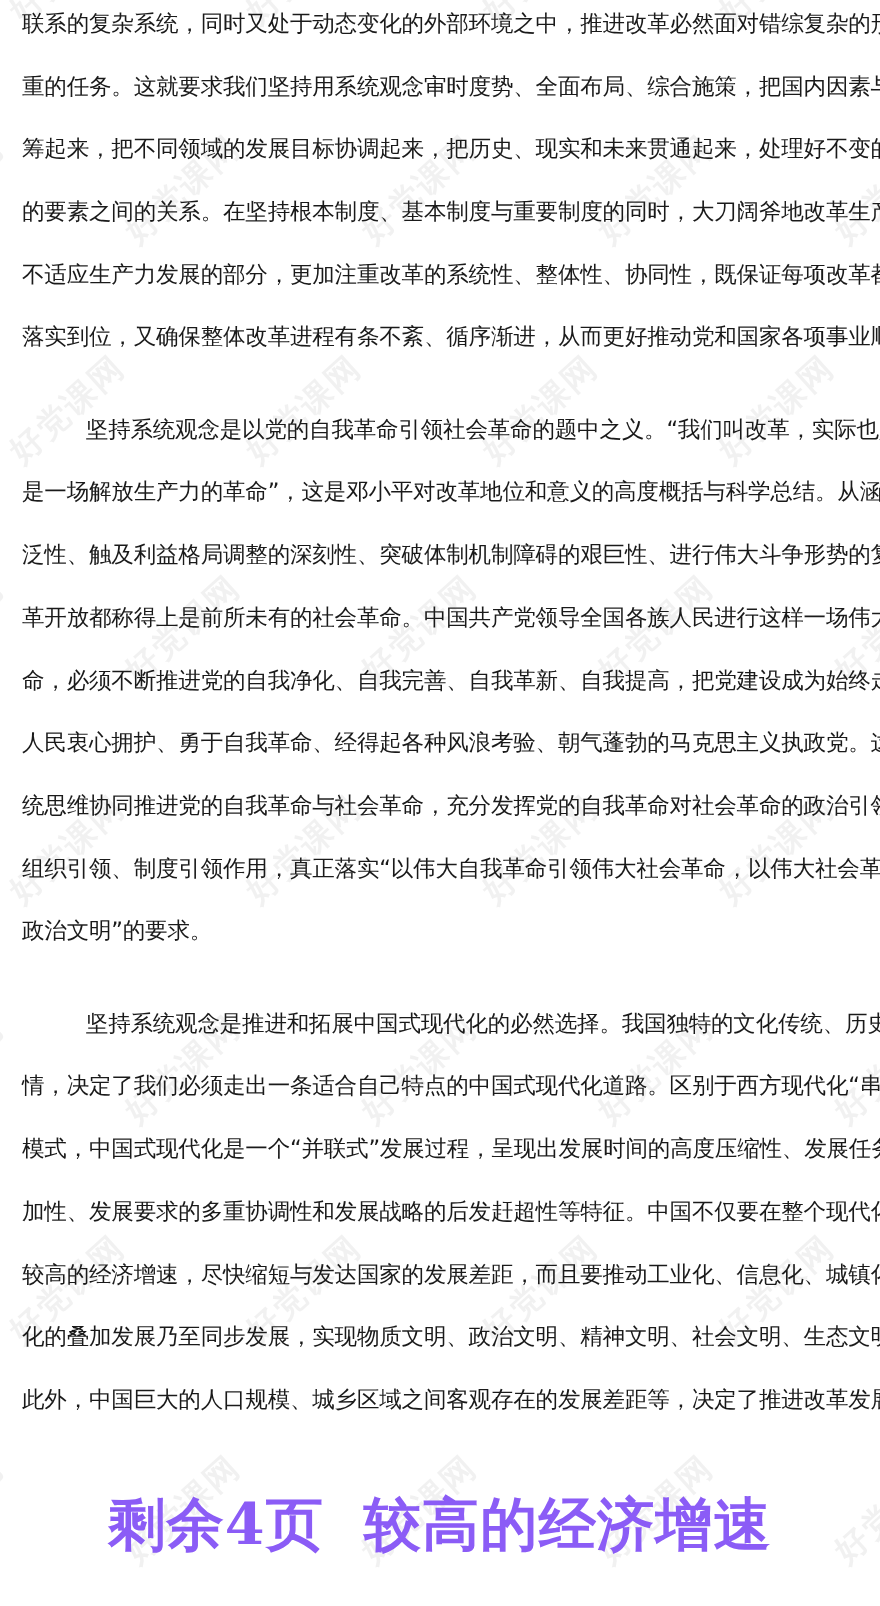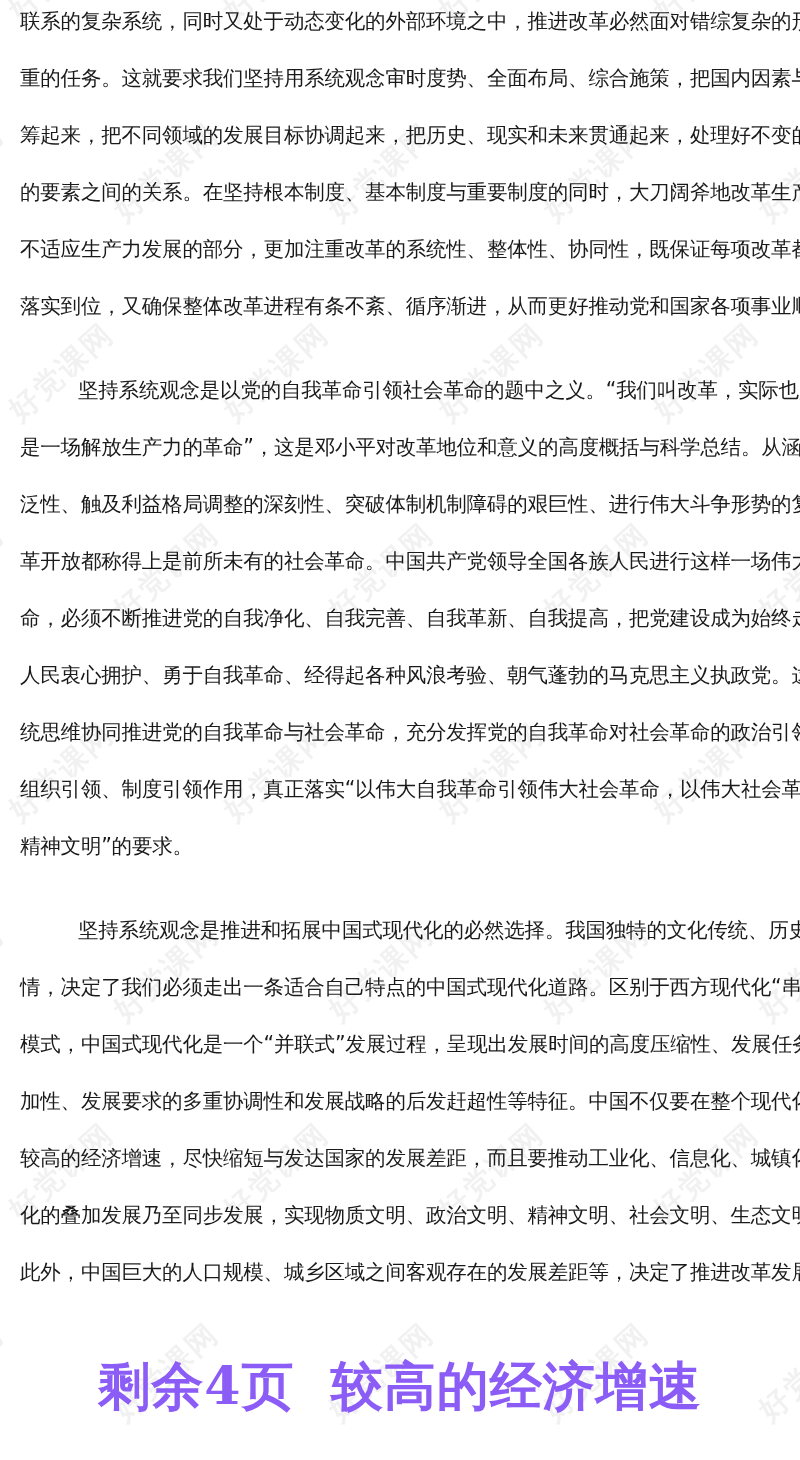--- a/index.html
+++ b/index.html
@@ -139,21 +139,21 @@
       <div class="doc-line" style="top: 236px;">不适应生产力发展的部分，更加注重改革的系统性、整体性、协同性，既保证每项改革都雷厉风行、</div>
       <div class="doc-line" style="top: 293px;">落实到位，又确保整体改革进程有条不紊、循序渐进，从而更好推动党和国家各项事业顺利发展。</div>
       <div class="doc-line indented" style="top: 377px;">坚持系统观念是以党的自我革命引领社会革命的题中之义。“我们叫改革，实际也是一场革命，</div>
       <div class="doc-line" style="top: 434px;">是一场解放生产力的革命”，这是邓小平对改革地位和意义的高度概括与科学总结。从涵盖领域的广</div>
       <div class="doc-line" style="top: 491px;">泛性、触及利益格局调整的深刻性、突破体制机制障碍的艰巨性、进行伟大斗争形势的复杂性看，改</div>
       <div class="doc-line" style="top: 548px;">革开放都称得上是前所未有的社会革命。中国共产党领导全国各族人民进行这样一场伟大的社会革</div>
       <div class="doc-line" style="top: 605px;">命，必须不断推进党的自我净化、自我完善、自我革新、自我提高，把党建设成为始终走在时代前列、</div>
       <div class="doc-line" style="top: 662px;">人民衷心拥护、勇于自我革命、经得起各种风浪考验、朝气蓬勃的马克思主义执政党。这就要求以系</div>
       <div class="doc-line" style="top: 719px;">统思维协同推进党的自我革命与社会革命，充分发挥党的自我革命对社会革命的政治引领、思想引领、</div>
       <div class="doc-line" style="top: 776px;">组织引领、制度引领作用，真正落实“以伟大自我革命引领伟大社会革命，以伟大社会革命促进伟大</div>
-      <div class="doc-line" style="top: 833px;">精神文明”的要求。</div>
+      <div class="doc-line" style="top: 833px;">政治文明”的要求。</div>
       <div class="doc-line indented" style="top: 917px;">坚持系统观念是推进和拓展中国式现代化的必然选择。我国独特的文化传统、历史命运与基本国</div>
       <div class="doc-line" style="top: 974px;">情，决定了我们必须走出一条适合自己特点的中国式现代化道路。区别于西方现代化“串联式”发展</div>
       <div class="doc-line" style="top: 1031px;">模式，中国式现代化是一个“并联式”发展过程，呈现出发展时间的高度压缩性、发展任务的高度叠</div>
       <div class="doc-line" style="top: 1088px;">加性、发展要求的多重协调性和发展战略的后发赶超性等特征。中国不仅要在整个现代化进程中保持</div>
       <div class="doc-line" style="top: 1145px;">较高的经济增速，尽快缩短与发达国家的发展差距，而且要推动工业化、信息化、城镇化、农业现代</div>
       <div class="doc-line" style="top: 1202px;">化的叠加发展乃至同步发展，实现物质文明、政治文明、精神文明、社会文明、生态文明的协调发展。</div>
       <div class="doc-line" style="top: 1259px;">此外，中国巨大的人口规模、城乡区域之间客观存在的发展差距等，决定了推进改革发展、调整利益</div>
     </div>
 
   <div class="footer-notice">

